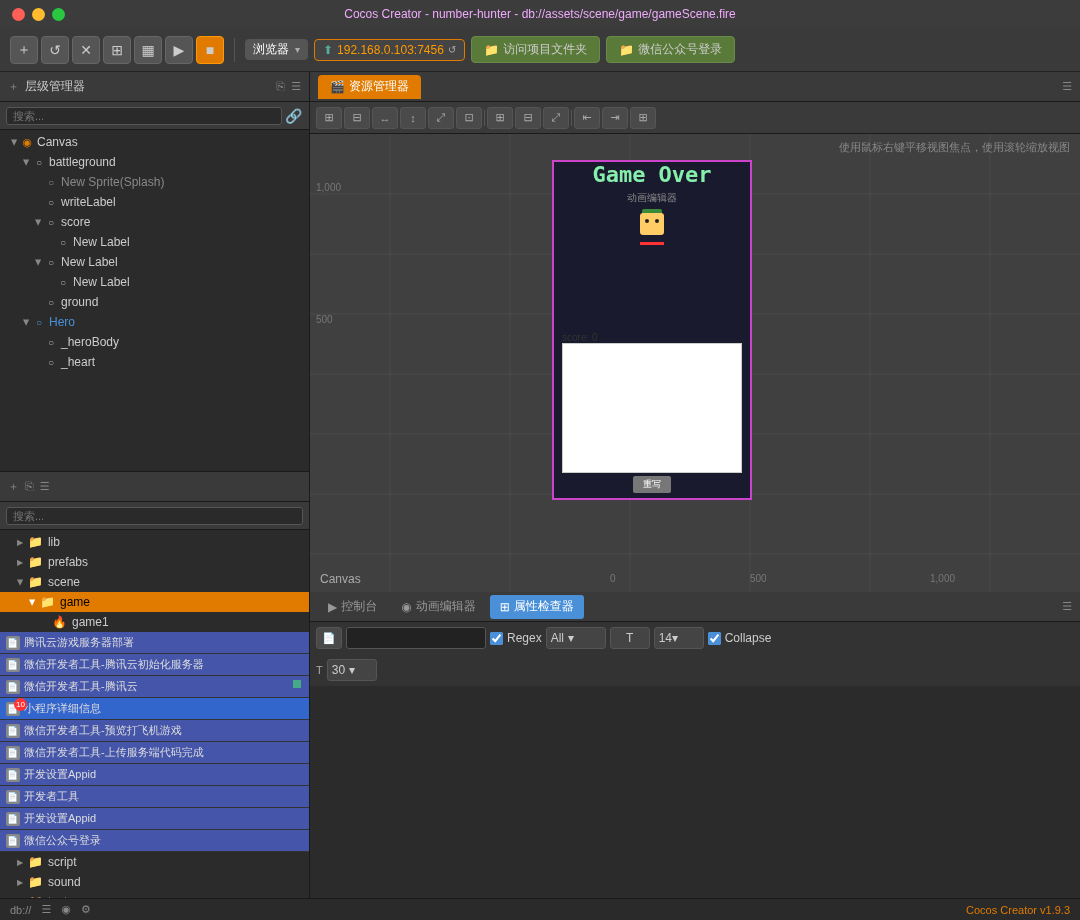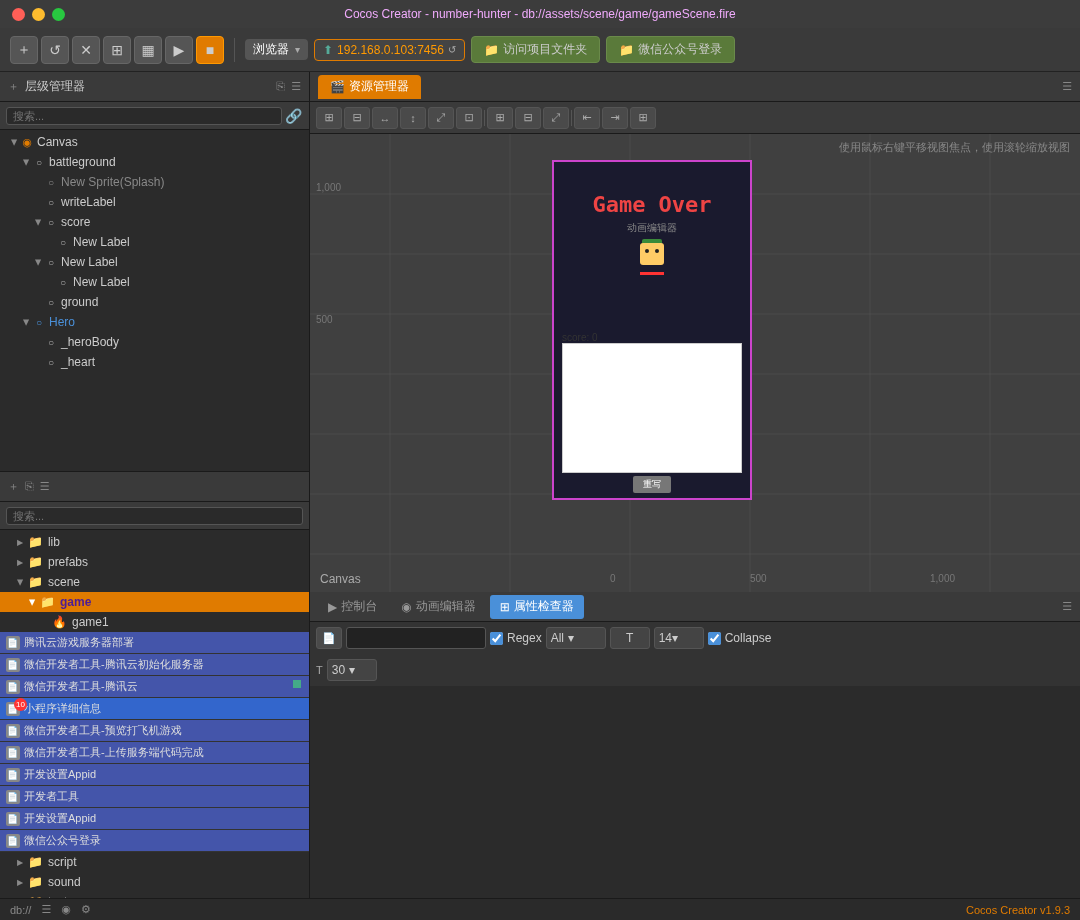--- a/index.html
+++ b/index.html
@@ -339,23 +339,22 @@
       left: 120px;
       width: 200px;
       height: 340px;
       border: 2px solid #cc44cc;
       background: #1a1a2e;
       overflow: hidden;
     }
 
     .game-over-text {
       font-size: 22px;
-      color: #ef4444;
+      color: #86efac;
       text-align: center;
-      margin-top: 30px;
       font-weight: bold;
       font-family: monospace;
     }
 
     .play-again-btn {
       text-align: center;
       color: #888;
       font-size: 10px;
       margin-top: 4px;
     }
@@ -660,21 +659,21 @@
           <span class="tree-indent" style="width:8px;"></span>
           <span class="tree-arrow expanded" style="width:12px;font-size:8px;color:#888;">▶</span>
           <span style="color:#5588cc;margin-right:3px;">📁</span>
           <span>scene</span>
         </div>
 
         <div class="asset-item selected">
           <span class="tree-indent" style="width:20px;"></span>
           <span class="tree-arrow expanded" style="width:12px;font-size:8px;color:#fff;">▶</span>
           <span style="color:#e07b00;margin-right:3px;">📁</span>
-          <span style="color:#4c1d95;font-weight:bold;">game</span>
+          <span style="color:#000000;">game</span>
         </div>
 
         <div class="asset-item">
           <span class="tree-indent" style="width:32px;"></span>
           <span class="tree-arrow" style="width:12px;"></span>
           <span style="color:#ff5533;margin-right:3px;">🔥</span>
           <span>game1</span>
         </div>
 
         <div class="notification-item">

